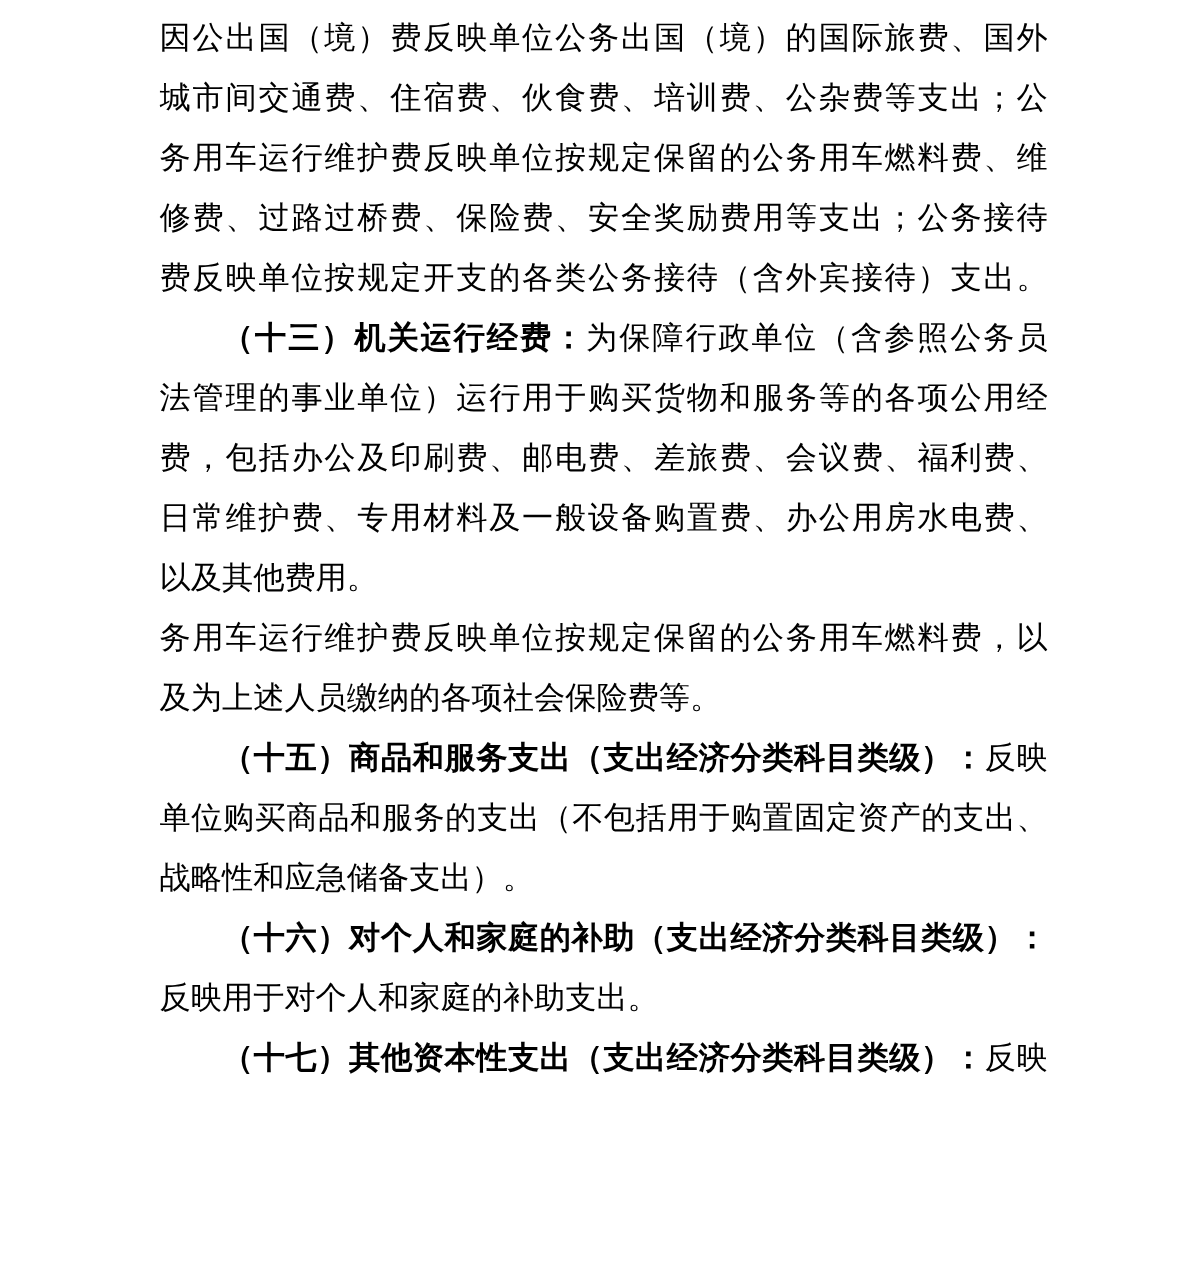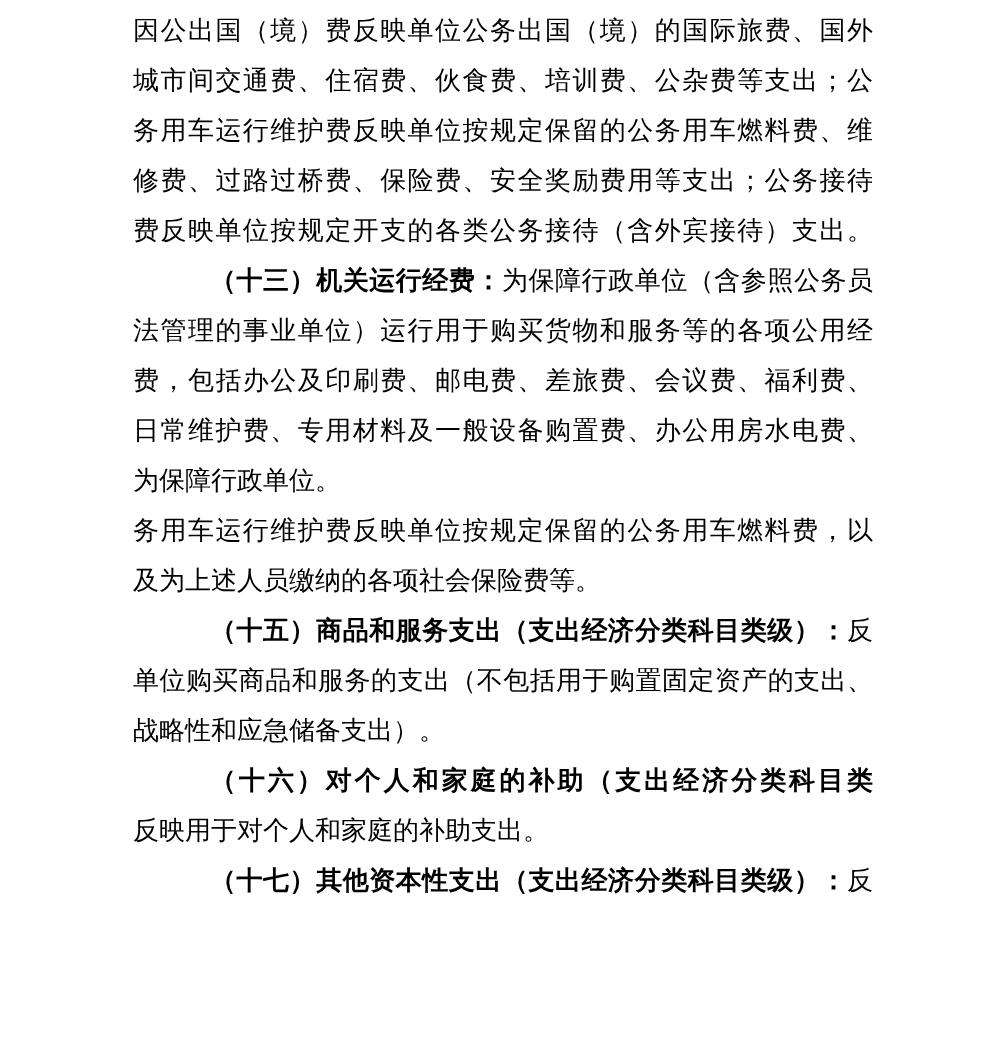--- a/index.html
+++ b/index.html
@@ -16,58 +16,57 @@
     box-sizing: border-box;
     width: 1000px;
     height: 1056px;
     padding: 6px 127px 0 133px;
     background: #ffffff;
   }
   .text-block {
     width: 740px;
   }
   .line {
-    font-family: Liberation Serif, serif;
+    font-family: Liberation Sans, sans-serif;
     font-size: 26px;
     line-height: 50px;
     color: #000000;
     height: 50px;
     overflow: hidden;
   }
   .line.fill {
     text-align: justify;
     text-align-last: justify;
   }
   .line.end {
     text-align: left;
     text-align-last: left;
   }
   .line.indent {
     text-indent: 2em;
   }
   .seg.bold {
     font-weight: 700;
-    margin-left: 25px;
   }
 </style>
 </head>
 <body>
 
 <main class="page">
   <section class="text-block" id="text-block" style="color: rgb(0, 0, 0);">
       <div class="line fill"><span class="seg">因公出国（境）费反映单位公务出国（境）的国际旅费、国外</span></div>
       <div class="line fill"><span class="seg">城市间交通费、住宿费、伙食费、培训费、公杂费等支出；公</span></div>
       <div class="line fill"><span class="seg">务用车运行维护费反映单位按规定保留的公务用车燃料费、维</span></div>
       <div class="line fill"><span class="seg">修费、过路过桥费、保险费、安全奖励费用等支出；公务接待</span></div>
       <div class="line fill"><span class="seg">费反映单位按规定开支的各类公务接待（含外宾接待）支出。</span></div>
       <div class="line fill indent"><span class="seg bold">（十三）机关运行经费：</span><span class="seg">为保障行政单位（含参照公务员</span></div>
       <div class="line fill"><span class="seg">法管理的事业单位）运行用于购买货物和服务等的各项公用经</span></div>
       <div class="line fill"><span class="seg">费，包括办公及印刷费、邮电费、差旅费、会议费、福利费、</span></div>
       <div class="line fill"><span class="seg">日常维护费、专用材料及一般设备购置费、办公用房水电费、</span></div>
-      <div class="line end"><span class="seg">为保障行政单位。</span></div>
+      <div class="line end"><span class="seg">以及其他费用。</span></div>
       <div class="line fill"><span class="seg">务用车运行维护费反映单位按规定保留的公务用车燃料费，以</span></div>
       <div class="line end"><span class="seg">及为上述人员缴纳的各项社会保险费等。</span></div>
       <div class="line fill indent"><span class="seg bold">（十五）商品和服务支出（支出经济分类科目类级）：</span><span class="seg">反映</span></div>
       <div class="line fill"><span class="seg">单位购买商品和服务的支出（不包括用于购置固定资产的支出、</span></div>
       <div class="line end"><span class="seg">战略性和应急储备支出）。</span></div>
       <div class="line fill indent"><span class="seg bold">（十六）对个人和家庭的补助（支出经济分类科目类级）：</span></div>
       <div class="line end"><span class="seg">反映用于对个人和家庭的补助支出。</span></div>
       <div class="line fill indent"><span class="seg bold">（十七）其他资本性支出（支出经济分类科目类级）：</span><span class="seg">反映</span></div>
     </section>
 </main>

